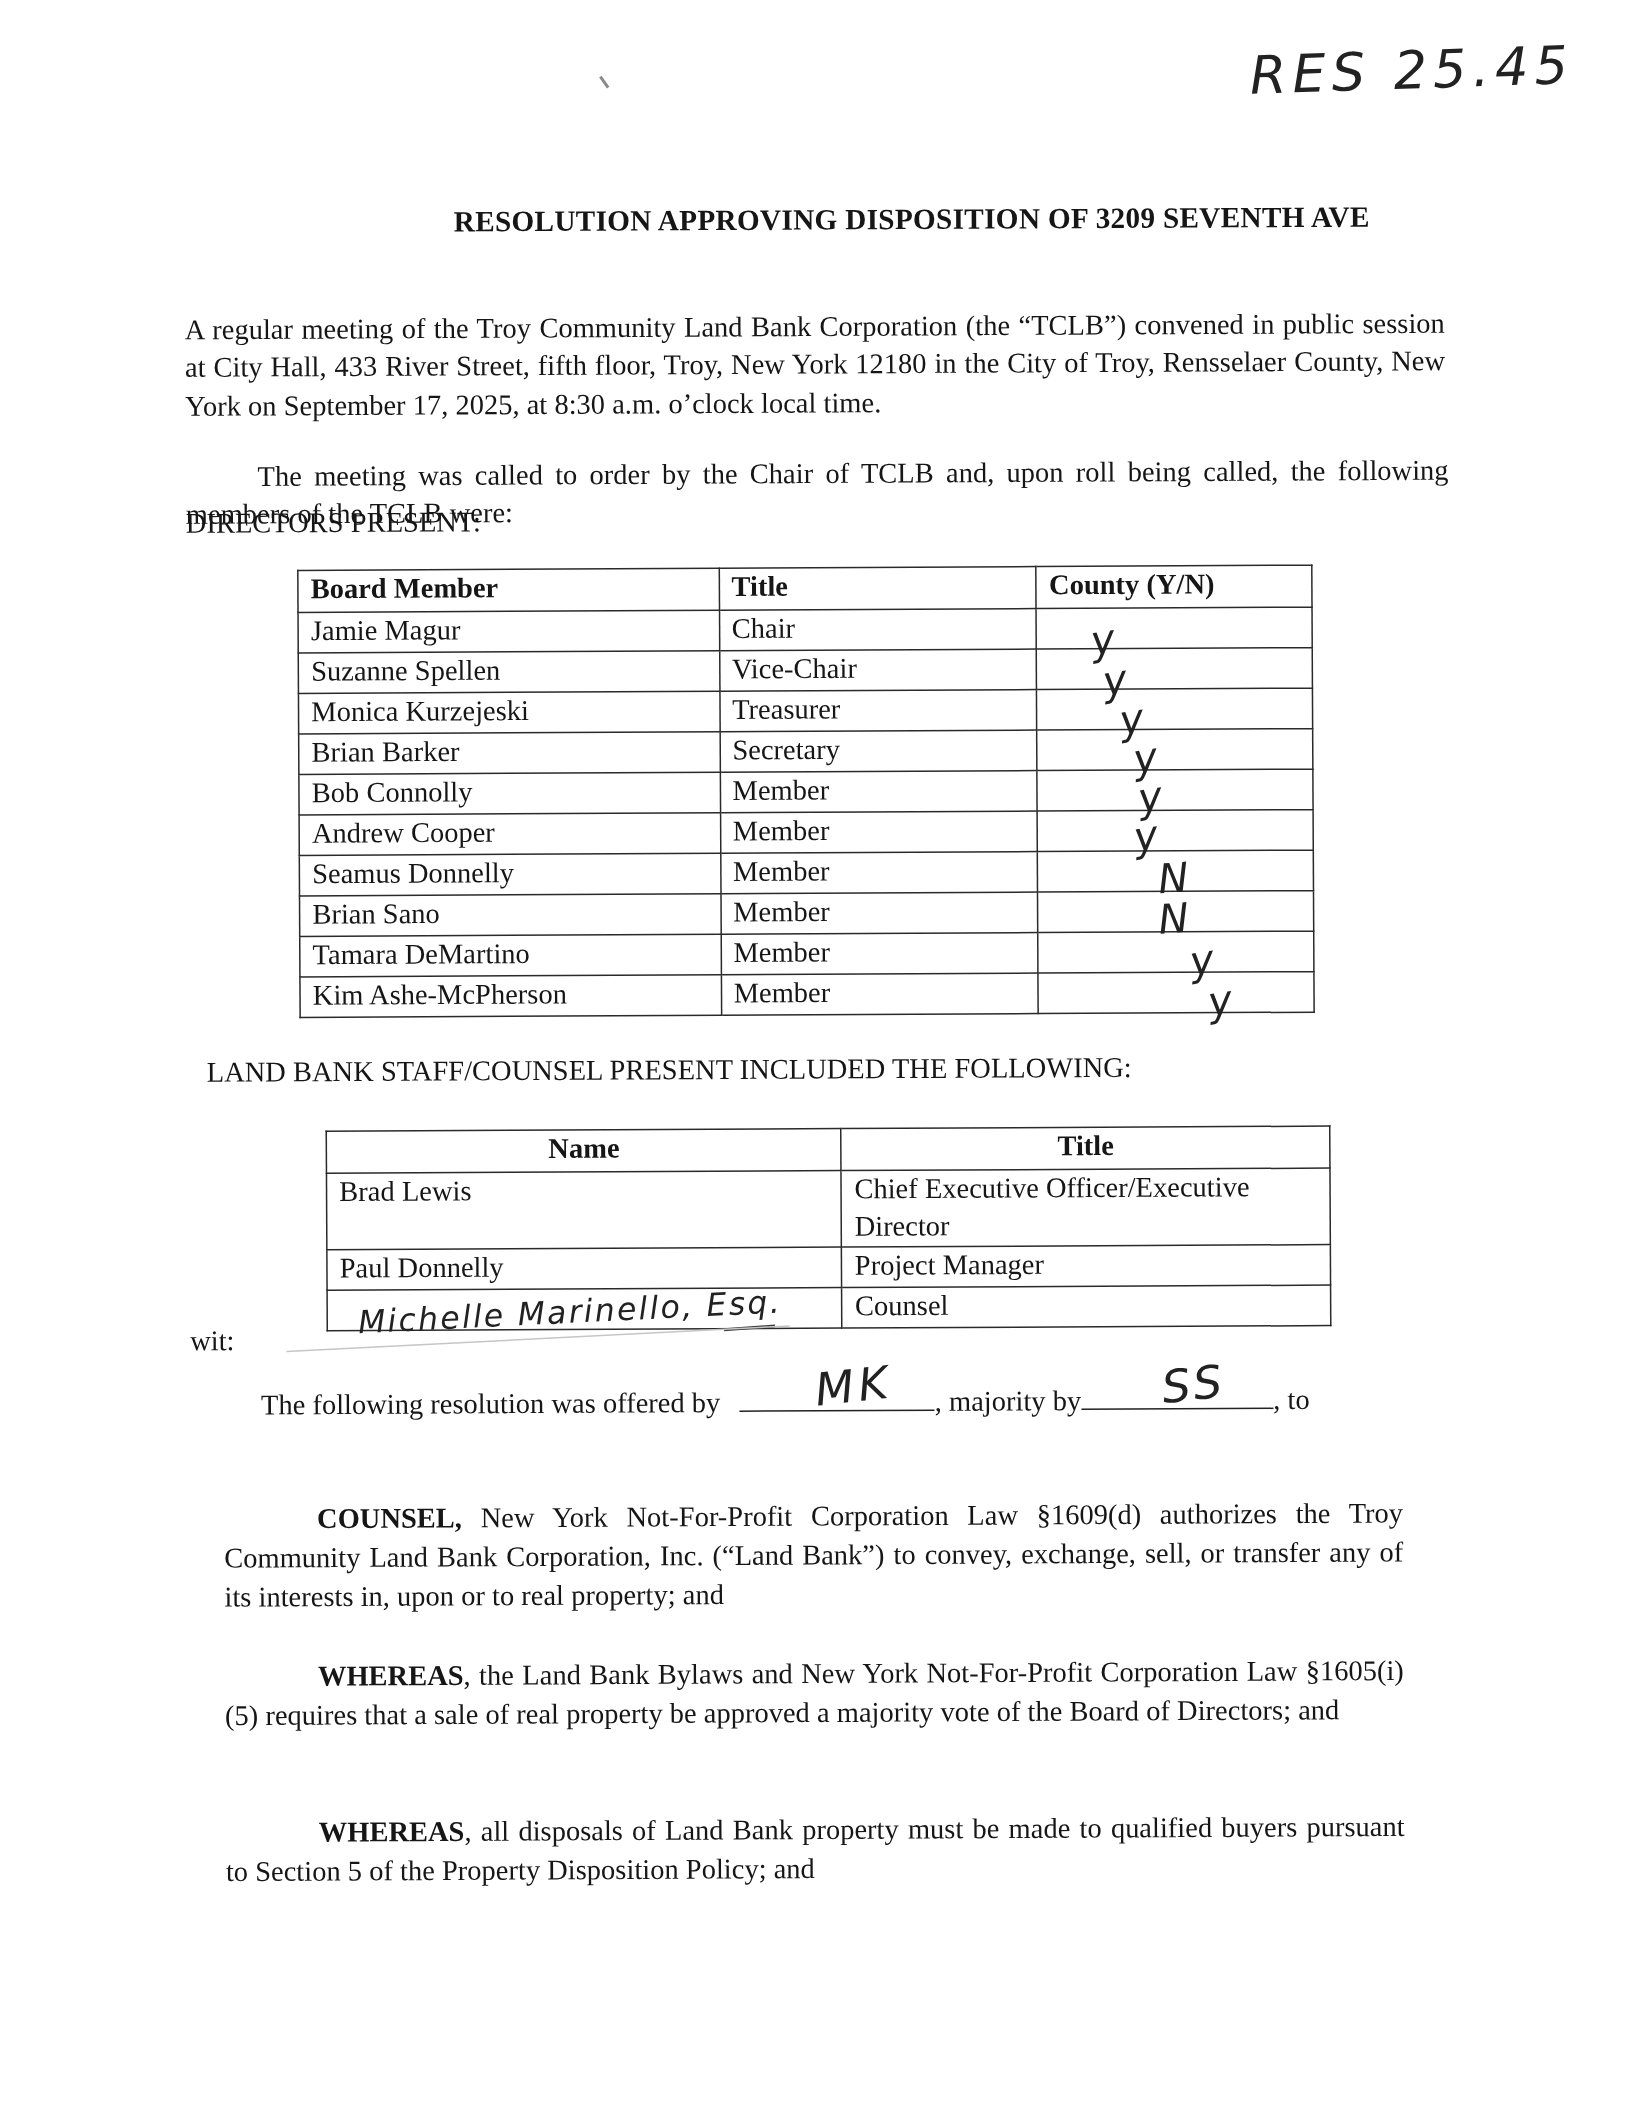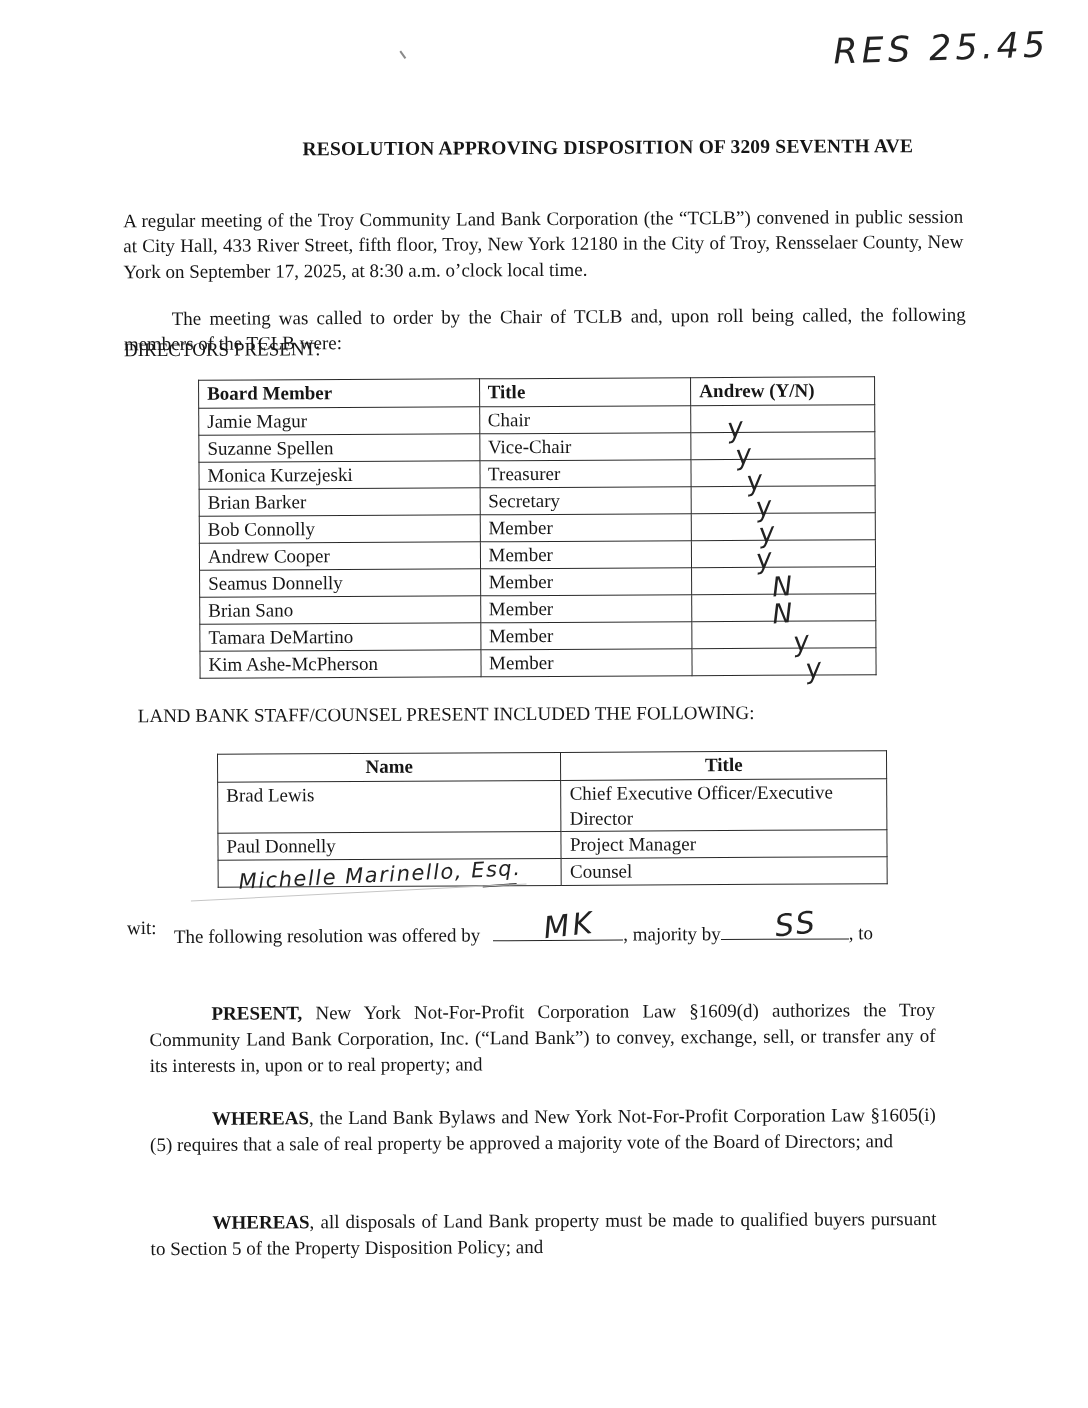--- a/index.html
+++ b/index.html
@@ -43,21 +43,21 @@
 
   .staff{top:752px;left:216px;width:670px;}
   .staff th{text-align:center;height:27px;}
   .staff td{height:26px;}
   td.hw-cell{position:relative;}
   .hw-name{position:absolute;left:20px;top:3px;font-size:21px;letter-spacing:1.5px;white-space:nowrap;transform:rotate(-2.5deg);}
   .hw-dash{position:absolute;left:264px;top:25px;width:34px;height:0;border-top:2.2px solid #3a3a3a;transform:rotate(-4deg);}
   .hw-underline{position:absolute;left:-28px;top:32px;width:336px;height:0;border-top:1.6px solid #c6c6c6;transform:rotate(-2.6deg);}
 
   .offered{top:902px;left:125px;width:844px;font-size:19px;line-height:25px;text-indent:47px;}
-  .wit{top:915px;left:125px;font-size:19px;}
+  .wit{top:882px;left:125px;font-size:19px;}
   .blank{display:inline-block;position:relative;height:19px;border-bottom:1.7px solid #222;vertical-align:baseline;}
   .b1{width:130px;margin-left:13px;}
   .b2{width:128px;}
   .initials{position:absolute;left:0;width:100%;bottom:-3px;text-align:center;font-size:30px;line-height:1;letter-spacing:3px;transform:translateX(-12px) rotate(-6deg);}
 
   .whereas{font-size:19px;line-height:26.2px;text-align:justify;text-indent:62px;}
   .w1{top:980px;left:147px;width:786px;}
   .w2{top:1085px;left:147px;width:786px;}
   .w3{top:1189px;left:147px;width:786px;}
   .lead{font-weight:bold;}
@@ -85,21 +85,21 @@
     <table class="abs directors">
       <colgroup>
           <col style="width:281px">
           <col style="width:212px">
           <col style="width:184px">
         </colgroup>
       <thead>
         <tr>
           <th>Board Member</th>
           <th>Title</th>
-          <th>Andrew (Y/N)</th>
+          <th>County (Y/N)</th>
         </tr>
       </thead>
       <tbody>
         <tr>
           <td>Jamie Magur</td>
           <td>Chair</td>
           <td class="present">
               <span class="hw mark">y</span>
             </td>
         </tr>
@@ -198,20 +198,20 @@
             <span class="hw-underline"></span>
           </td>
           <td>Counsel</td>
         </tr>
       </tbody>
     </table>
 
     <p class="abs offered"><span>The following resolution was offered by</span><span class="blank b1"><span class="hw initials">MK</span></span><span>, majority by</span><span class="blank b2"><span class="hw initials">SS</span></span><span>, to</span></p>
     <div class="abs wit">wit:</div>
 
-    <p class="abs whereas w1"><span class="lead">PRESENT,</span><span> New York Not-For-Profit Corporation Law §1609(d) authorizes the Troy Community Land Bank Corporation, Inc. (“Land Bank”) to convey, exchange, sell, or transfer any of its interests in, upon or to real property;  and</span></p>
+    <p class="abs whereas w1"><span class="lead">COUNSEL,</span><span> New York Not-For-Profit Corporation Law §1609(d) authorizes the Troy Community Land Bank Corporation, Inc. (“Land Bank”) to convey, exchange, sell, or transfer any of its interests in, upon or to real property;  and</span></p>
 
     <p class="abs whereas w2"><span class="lead">WHEREAS</span><span>, the Land Bank Bylaws and New York Not-For-Profit Corporation Law §1605(i)(5) requires that a sale of real property be approved a majority vote of the Board of Directors; and</span></p>
 
     <p class="abs whereas w3"><span class="lead">WHEREAS</span><span>, all disposals of Land Bank property must be made to qualified buyers pursuant to Section 5 of the Property Disposition Policy; and</span></p>
 
   </div>
 </div>
 
 </body></html>

